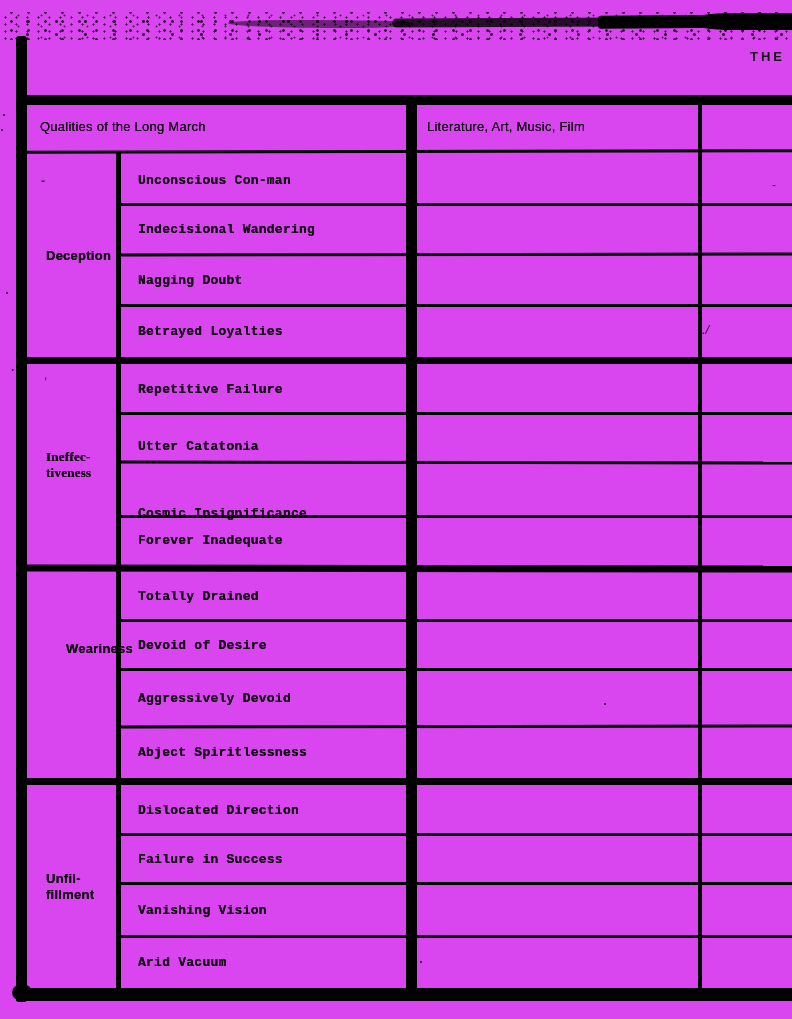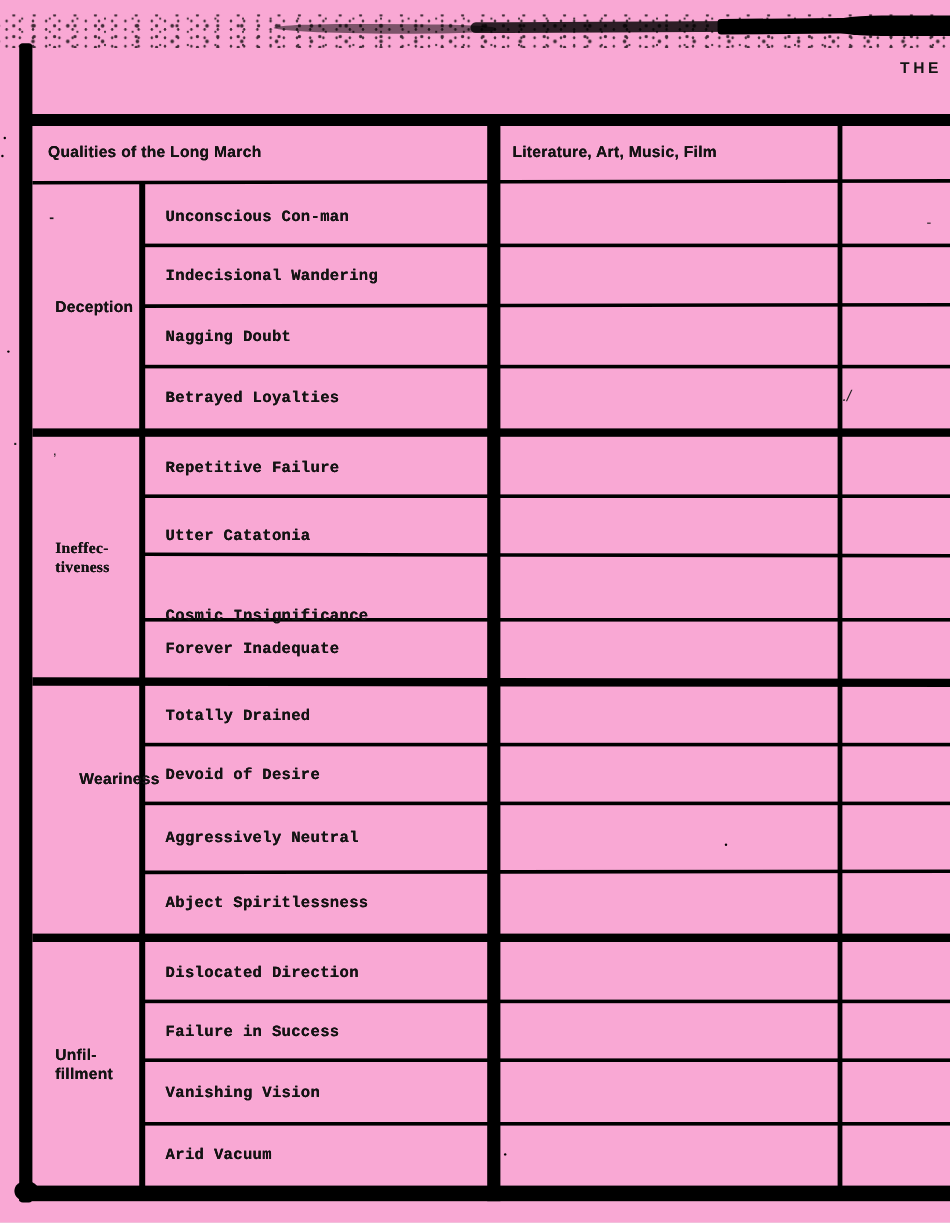--- a/index.html
+++ b/index.html
@@ -1,19 +1,19 @@
 <!DOCTYPE html>
 <html><head>
 <meta charset="utf-8">
 <style>
   * { margin:0; padding:0; box-sizing:border-box; }
   html,body { background:#e8e8e8; }
   .page {
     position:relative; width:792px; height:1019px;
-    background:#f9a8d4; overflow:hidden;
+    background:#d946ef; overflow:hidden;
     font-family:"Liberation Sans", sans-serif;
     color:#141414;
   }
 
   
   .noise-band {
     position:absolute; left:0; top:12px; width:792px; height:28px;
     background-image:
       radial-gradient(circle, #000 0 .8px, transparent 1.4px),
       radial-gradient(circle, #000 0 1px, transparent 1.7px),
@@ -52,21 +52,21 @@
   .group-line { left:27px;  width:765px; height:7px; }
   .gl1 { top:357px; } .gl2 { top:565px; transform:rotate(.08deg);} .gl3 { top:778px; }
   .row-line   { left:118px; width:674px; height:3px; }
   .rl1{top:203px}.rl2{top:253px;transform:rotate(-.1deg)}.rl3{top:304px}
   .rl4{top:412px}.rl5{top:461px;transform:rotate(.1deg)}.rl6{top:515px}
   .rl7{top:619px}.rl8{top:668px}.rl9{top:725px;transform:rotate(-.08deg)}
   .rl10{top:833px}.rl11{top:882px}.rl12{top:935px}
 
   
   .cell { position:absolute; display:flex; align-items:center;
-    font-size:13px; letter-spacing:.25px; text-shadow:0 0 .4px #000;font-weight:bold; }
+    font-size:13px; letter-spacing:.25px; text-shadow:0 0 .4px #000; }
   .header-left { left:30px;  top:104px; width:370px; height:44px; padding-left:10px; }
   .header-mid  { left:420px; top:104px; width:270px; height:44px; padding-left:7px; }
   .header-right{ left:704px; top:104px; width:88px;  height:44px; }
 
   .group-cell { left:27px; width:90px; padding-left:19px;
     font-weight:bold; line-height:16px; }
   .g1 { top:157px; height:198px; }
   .g2 { top:366px; height:197px;font-family:Liberation Serif, serif; }
   .g3 { top:548px; height:202px;margin-left:20px; }
   .g4 { top:788px; height:198px; }
@@ -160,21 +160,21 @@
   <div class="cell sub-cell r1">Unconscious Con-man</div>
   <div class="cell sub-cell r2">Indecisional Wandering</div>
   <div class="cell sub-cell r3">Nagging Doubt</div>
   <div class="cell sub-cell r4">Betrayed Loyalties</div>
   <div class="cell sub-cell r5">Repetitive Failure</div>
   <div class="cell sub-cell r6">Utter Catatonia</div>
   <div class="cell sub-cell r7">Cosmic Insignificance</div>
   <div class="cell sub-cell r8">Forever Inadequate</div>
   <div class="cell sub-cell r9">Totally Drained</div>
   <div class="cell sub-cell r10">Devoid of Desire</div>
-  <div class="cell sub-cell r11">Aggressively Neutral</div>
+  <div class="cell sub-cell r11">Aggressively Devoid</div>
   <div class="cell sub-cell r12">Abject Spiritlessness</div>
   <div class="cell sub-cell r14">Failure in Success</div>
   <div class="cell sub-cell r13">Dislocated Direction</div>
   <div class="cell sub-cell r15">Vanishing Vision</div>
   <div class="cell sub-cell r16">Arid Vacuum</div>
 
   <div class="mark mark-dash">-</div>
   <div class="mark mark-dash2">-</div>
   <div class="mark mark-dot">.</div>
   <div class="mark mark-comma">,</div>

